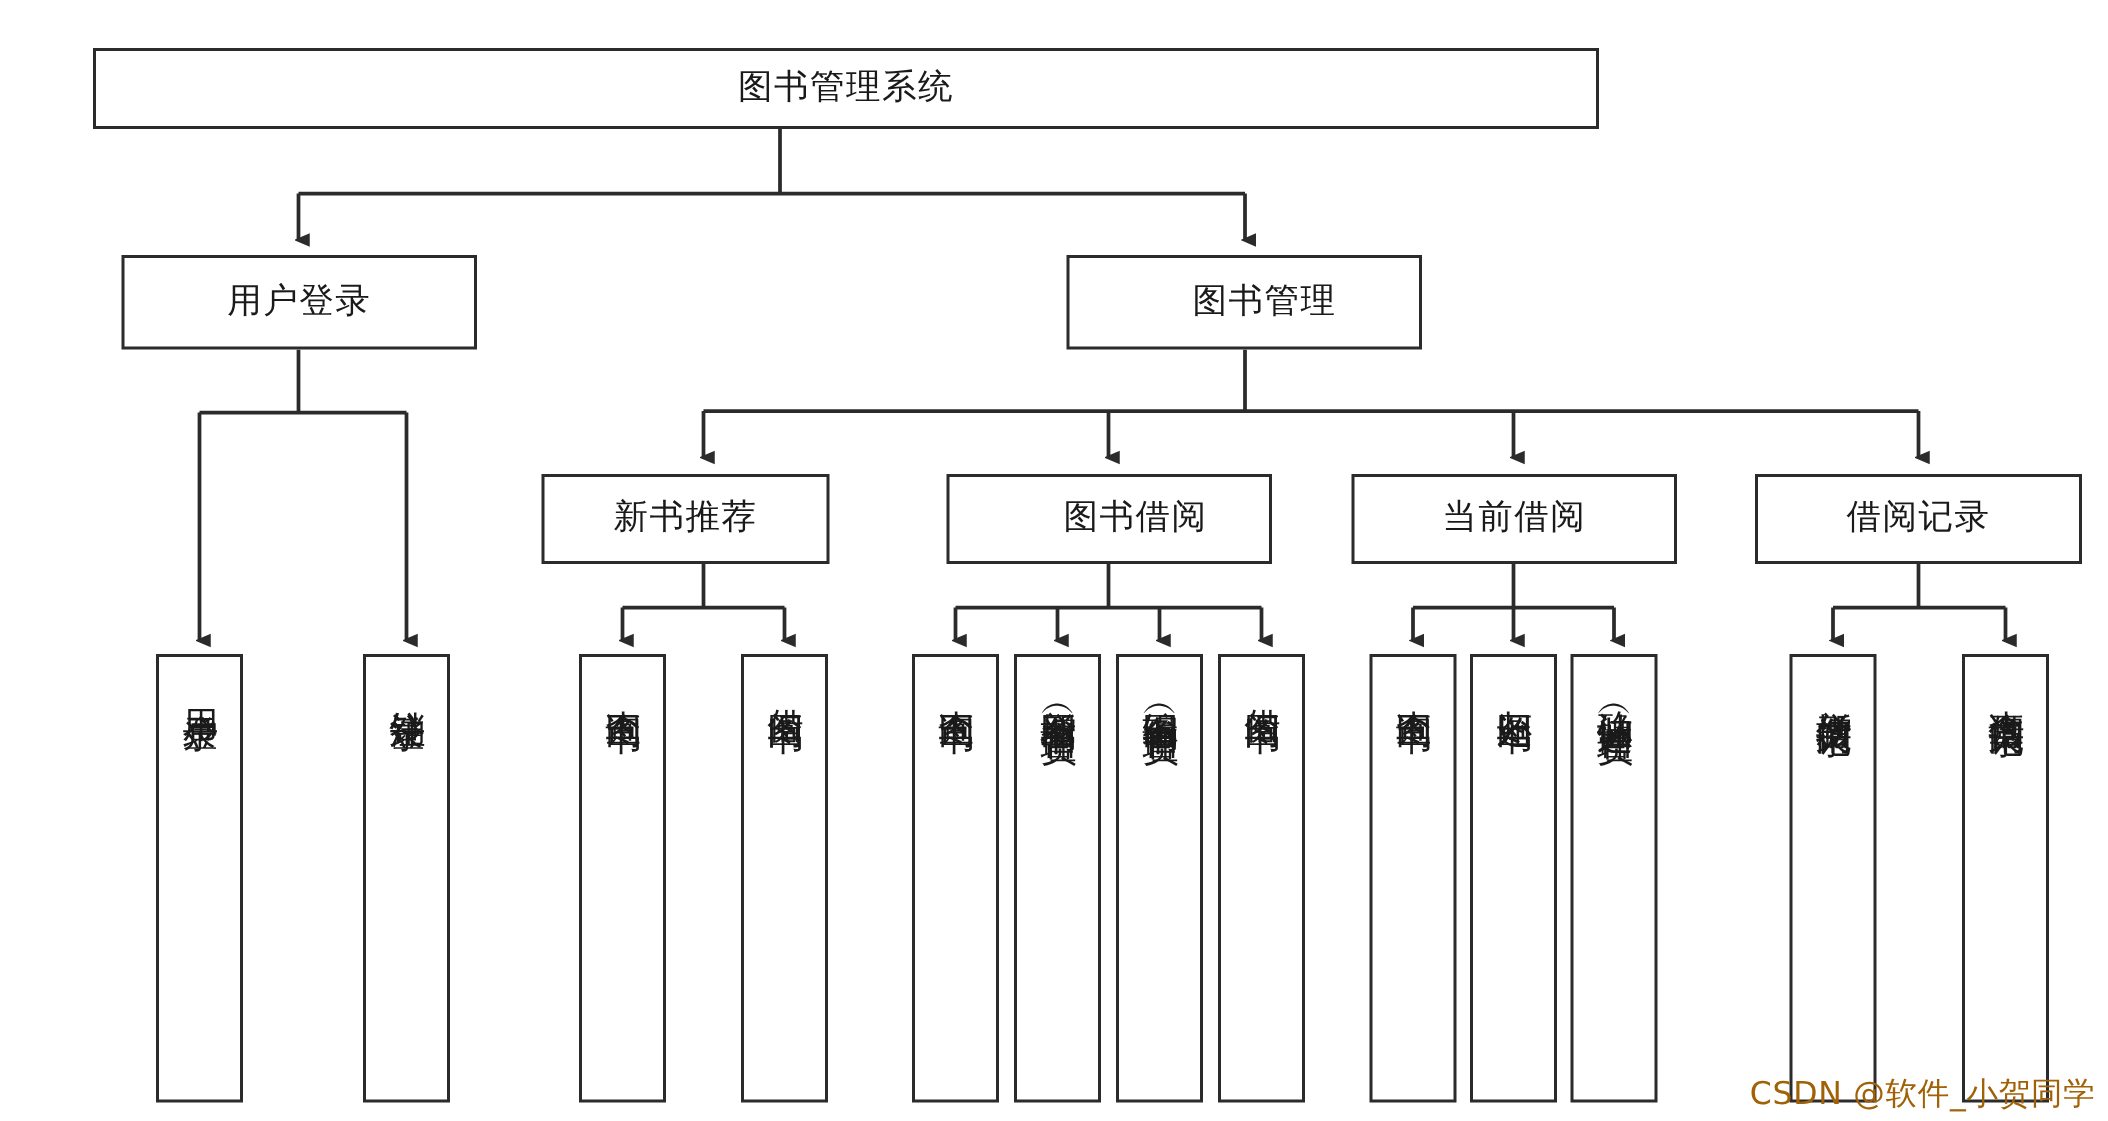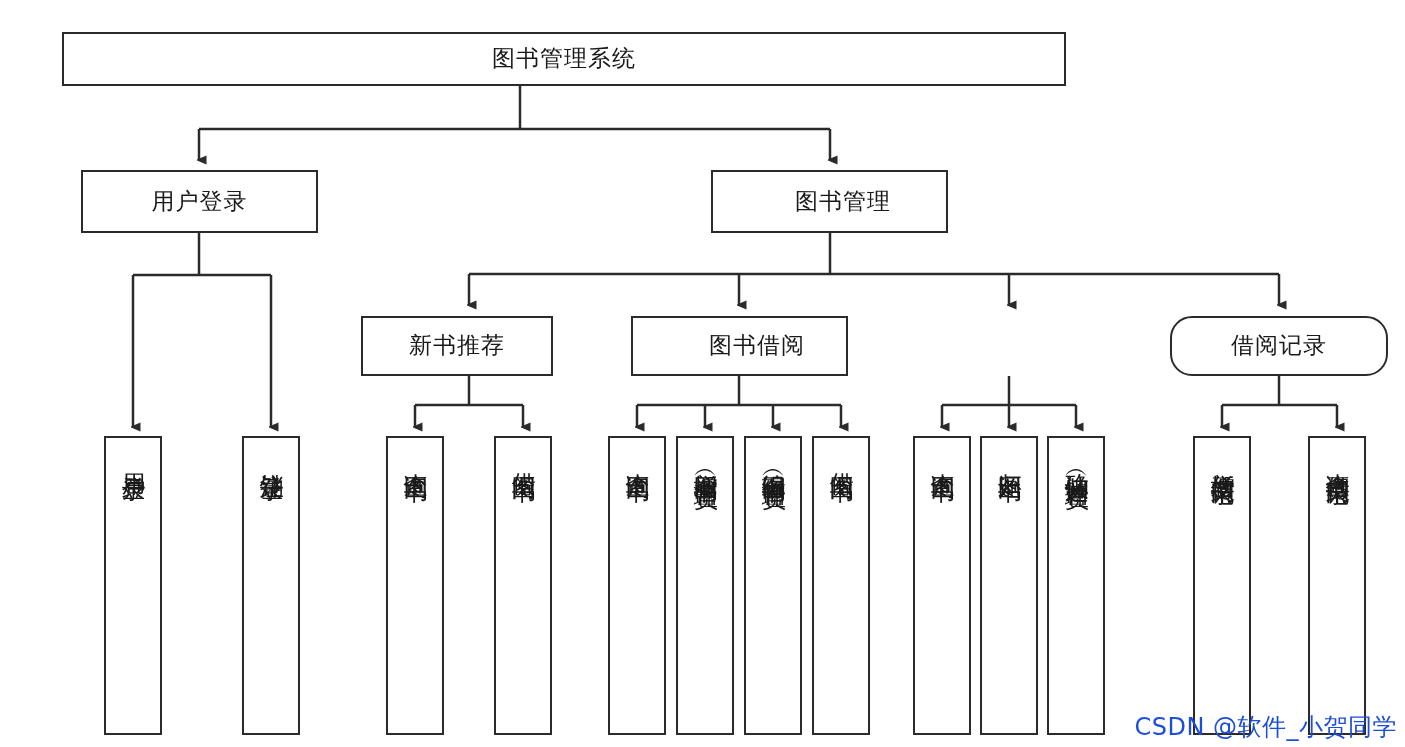--- a/index.html
+++ b/index.html
@@ -53,22 +53,22 @@
     font-size: 24px;
     line-height: 1.22;
     letter-spacing: 2px;
     white-space: nowrap;
     color: #1a1a1a;
   }
   .watermark {
     position: absolute;
     right: 8px;
     bottom: 4px;
-    font-size: 24px;
-    color: #1d4ed8;
+    font-size: 21px;
+    color: #a16207;
     letter-spacing: 0.5px;
     white-space: nowrap;
     z-index: 5;
   }
 </style>
 </head>
 <body>
 
 <div id="canvas">
 
@@ -136,22 +136,25 @@
   </div>
 
   <div class="node horiz" style="left:361px; top:316px; width:192px; height:60px;">
     <span>新书推荐</span>
   </div>
 
   <div class="node horiz" style="left:631px; top:316px; width:217px; height:60px;padding-left:35px;">
     <span>图书借阅</span>
   </div>
 
-
-  <div class="node horiz" style="left:1170px; top:316px; width:218px; height:60px;border-radius:22px;">
+  <div class="node horiz" style="left:901px; top:316px; width:217px; height:60px;">
+    <span>当前借阅</span>
+  </div>
+
+  <div class="node horiz" style="left:1170px; top:316px; width:218px; height:60px;">
     <span>借阅记录</span>
   </div>
 
   <div class="node leaf" style="left:104px; top:436px; width:58px; height:299px;">
     <span class="leaf-text">用户登录</span>
   </div>
   <div class="node leaf" style="left:242px; top:436px; width:58px; height:299px;">
     <span class="leaf-text">注销登录</span>
   </div>
 

